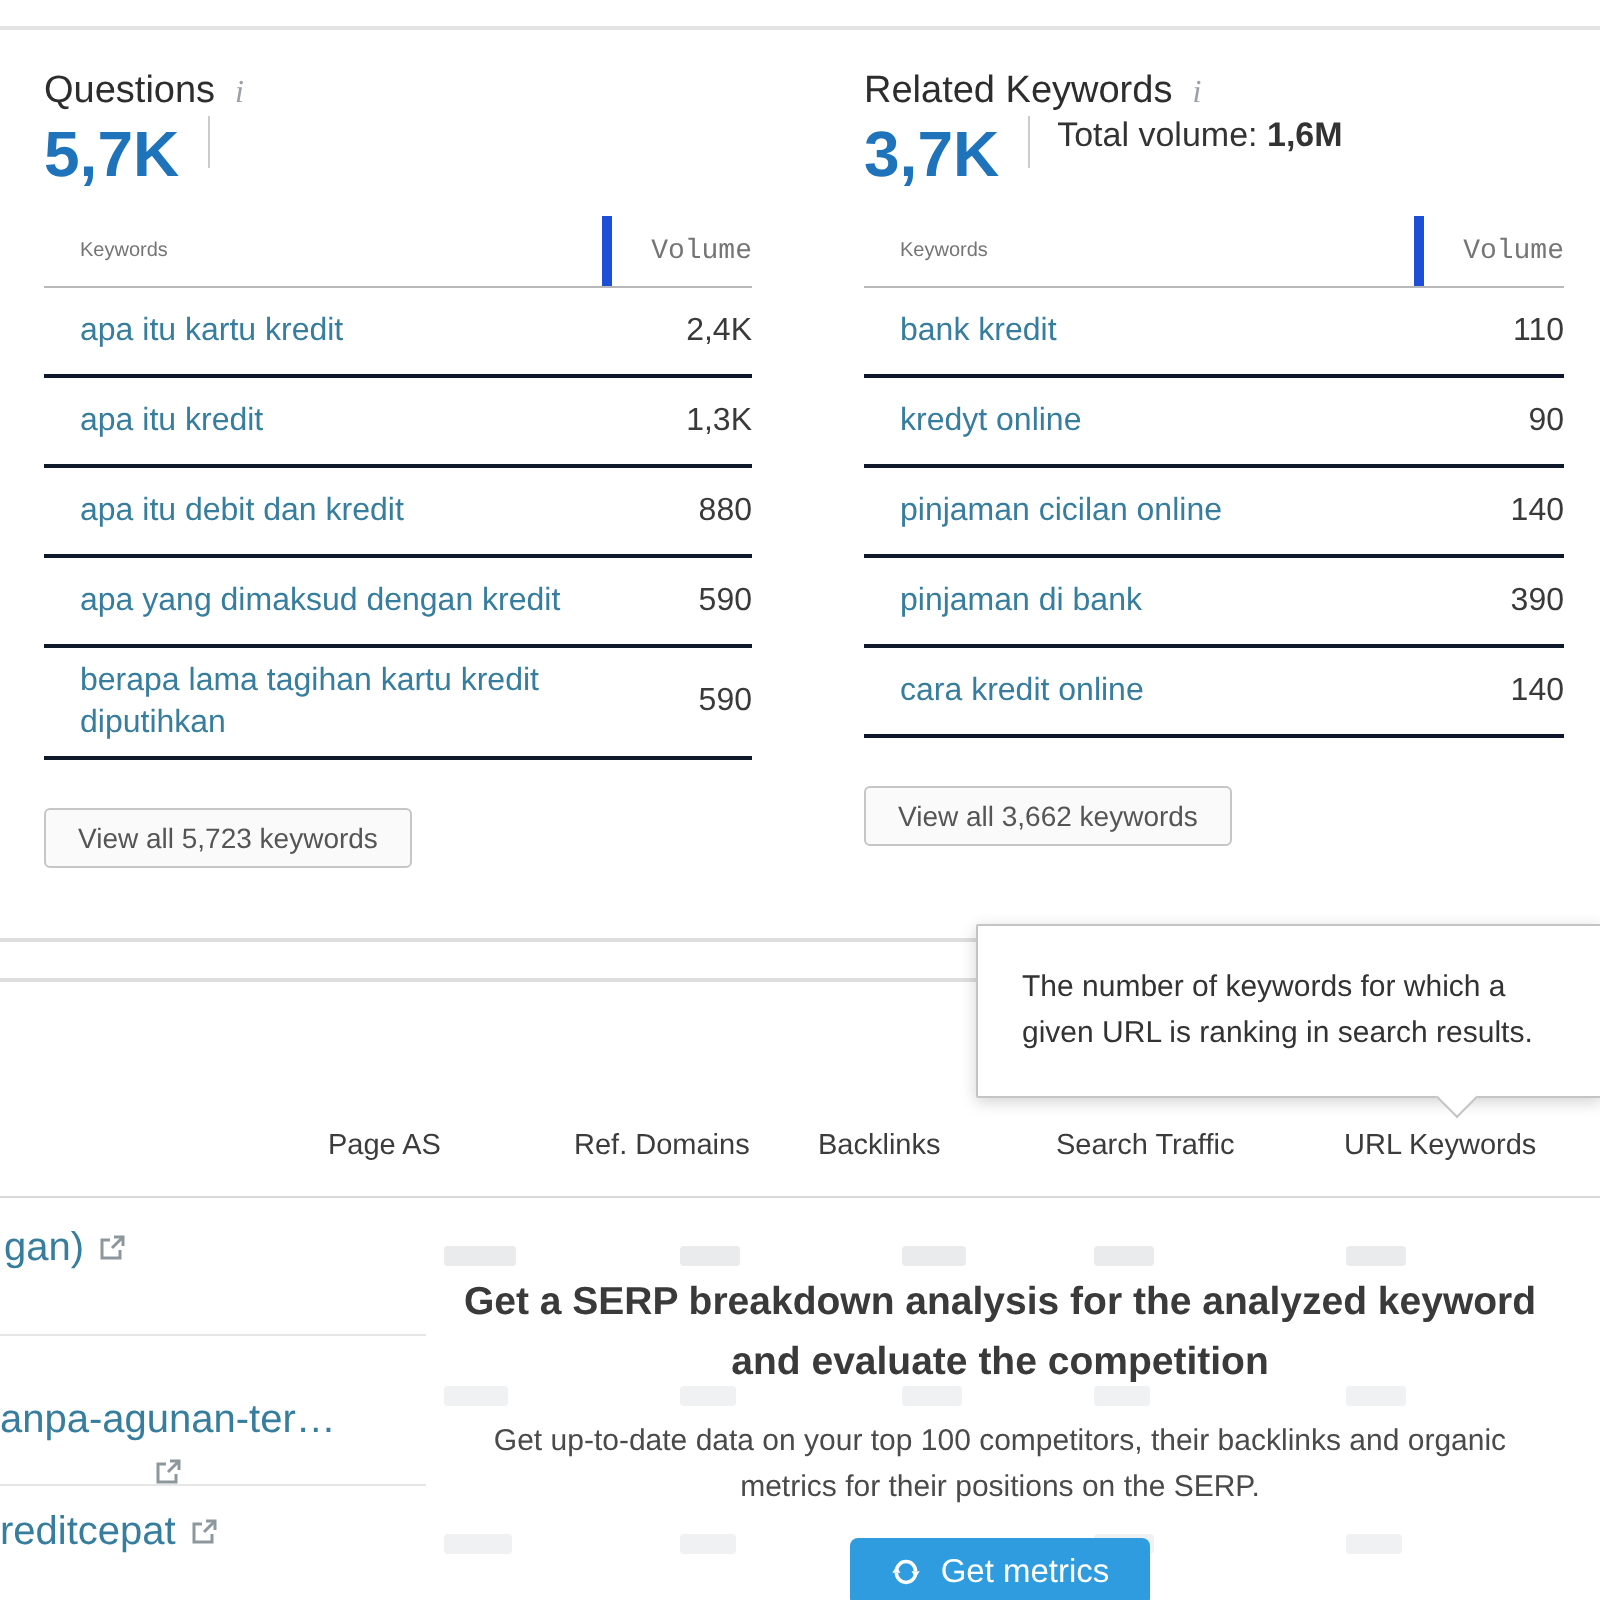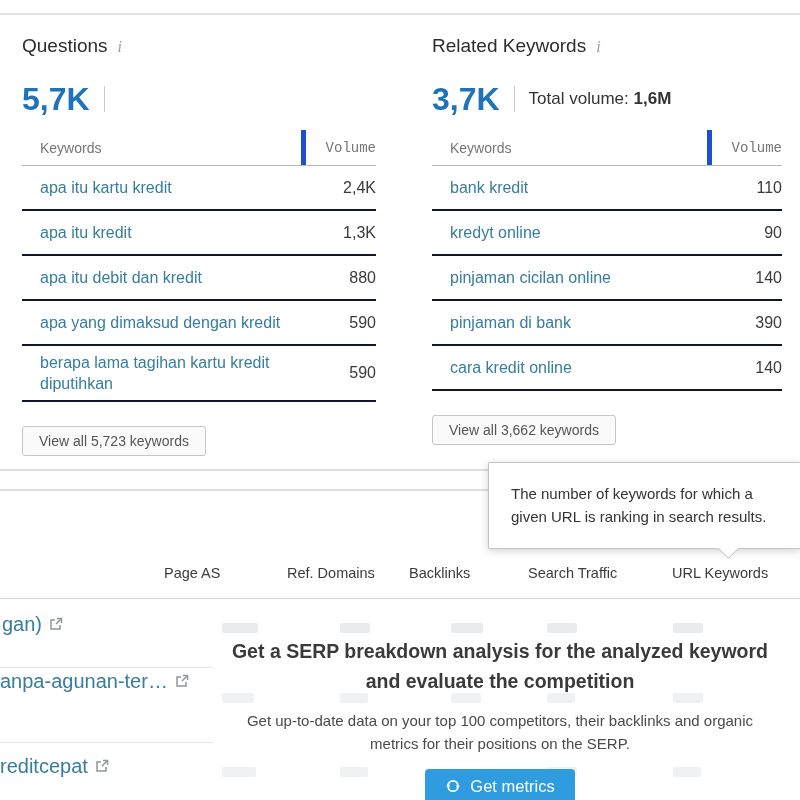--- a/index.html
+++ b/index.html
@@ -8,29 +8,29 @@
   .top-hairline{position:absolute;left:0;top:13px;width:800px;height:2px;background:#e3e3e3;}
 
   
   .panel{position:absolute;top:34px;}
   .panel-left{left:22px;width:354px;}
   .panel-right{left:432px;width:350px;}
   .title-row{display:flex;align-items:baseline;}
   .panel-title{margin:0;font-size:19px;font-weight:normal;color:#2d2d2d;line-height:24px;}
   .info-icon{margin-left:10px;font-family:"Liberation Serif",serif;font-style:italic;
              font-size:16px;color:#9aa0a6;cursor:default;}
-  .stat-row{display:flex;align-items:center;margin-top:22px;height:38px;}
+  .stat-row{display:flex;align-items:flex-start;margin-top:0;height:38px;}
   .stat-number{font-size:32px;font-weight:bold;color:#1e73ba;line-height:38px;}
   .stat-divider{width:1px;height:26px;background:#ccc;margin:0 14px;}
   .stat-total{font-size:17px;color:#333;}
   .stat-total b{font-weight:bold;}
   .ktable{margin-top:12px;}
   .thead{display:flex;align-items:center;height:36px;padding-left:18px;
          border-bottom:1px solid #b8b8b8;box-sizing:border-box;}
-  .th-kw{flex:1;font-size:14px;color:#757575;}
+  .th-kw{flex:1;font-size:10px;color:#757575;}
   .th-vol{width:70px;height:100%;display:flex;align-items:center;justify-content:flex-end;
           font-size:14px;color:#757575;border-left:5px solid #1d4ed8;font-family:Liberation Mono, monospace;}
   .trow{display:flex;align-items:center;min-height:45px;padding-left:18px;
         border-bottom:2px solid #0f172a;box-sizing:border-box;}
   .td-kw{flex:1;font-size:16px;color:#367d9e;padding:6px 10px 6px 0;cursor:pointer;line-height:21px;}
   .td-vol{width:70px;text-align:right;font-size:16px;color:#3a3a3a;}
   .view-all{margin-top:24px;height:30px;padding:0 16px;font-family:"Liberation Sans",sans-serif;
             font-size:14px;color:#555;background:#fafafa;border:1px solid #c6c6c6;
             border-radius:3px;cursor:pointer;}
 
@@ -45,21 +45,21 @@
   .mcol.c1{left:164px;width:100px;}
   .mcol.c2{left:287px;width:110px;}
   .mcol.c3{left:409px;width:100px;}
   .mcol.c4{left:528px;width:110px;}
   .mcol.c5{left:672px;width:110px;}
   .mhead-div{position:absolute;left:0;top:108px;width:800px;height:1px;background:#d9d9d9;}
 
   .ulink{position:absolute;display:flex;align-items:center;gap:7px;font-size:20px;
          color:#367d9e;line-height:24px;cursor:pointer;white-space:nowrap;}
   .ulink.l1{left:2px;top:122px;}
-  .ulink.l2{left:0px;top:179px;}
+  .ulink.l2{left:0px;top:208px;flex-direction:column;}
   .ulink.l3{left:0px;top:264px;}
   .ldiv{position:absolute;left:0;height:1px;background:#e6e6e6;width:213px;}
   .ldiv.d1{top:177px;}
   .ldiv.d2{top:252px;}
 
   .ph{position:absolute;height:10px;border-radius:2px;background:#e9ebec;}
   .ph.faint{background:#eff1f2;}
 
   .promo{position:absolute;left:205px;top:146px;width:590px;text-align:center;z-index:5;}
   .promo-heading{margin:0 auto;max-width:545px;font-size:19.5px;font-weight:bold;

